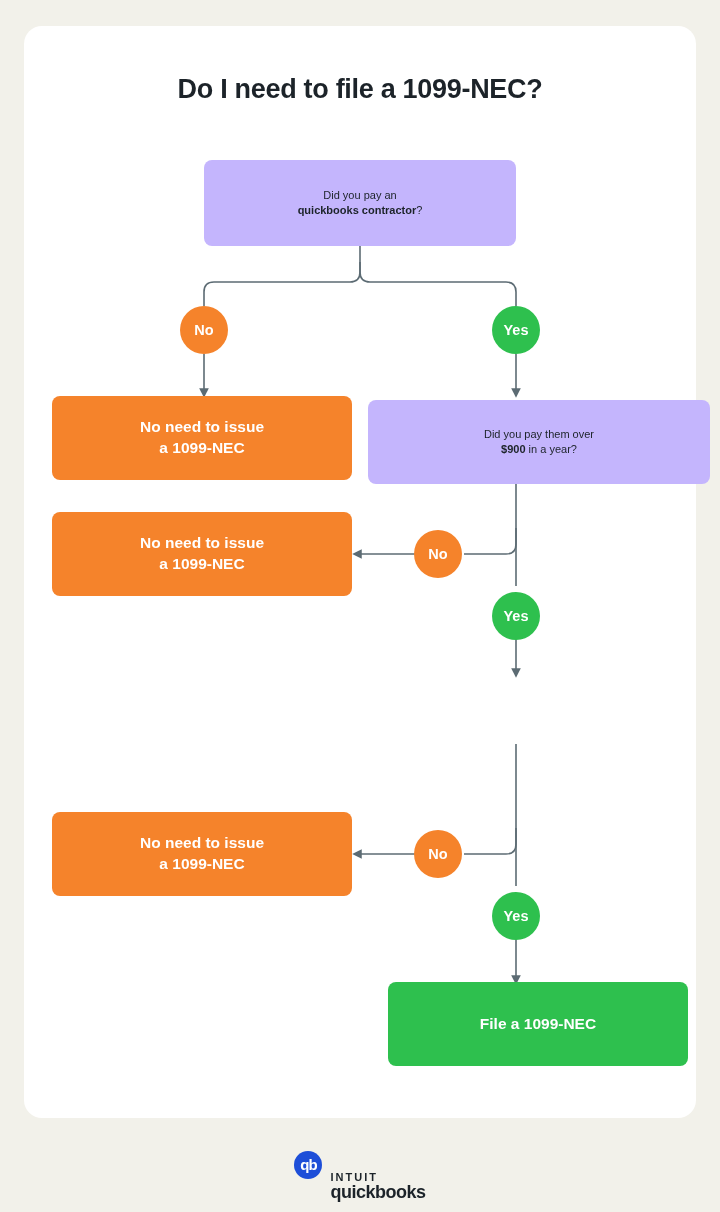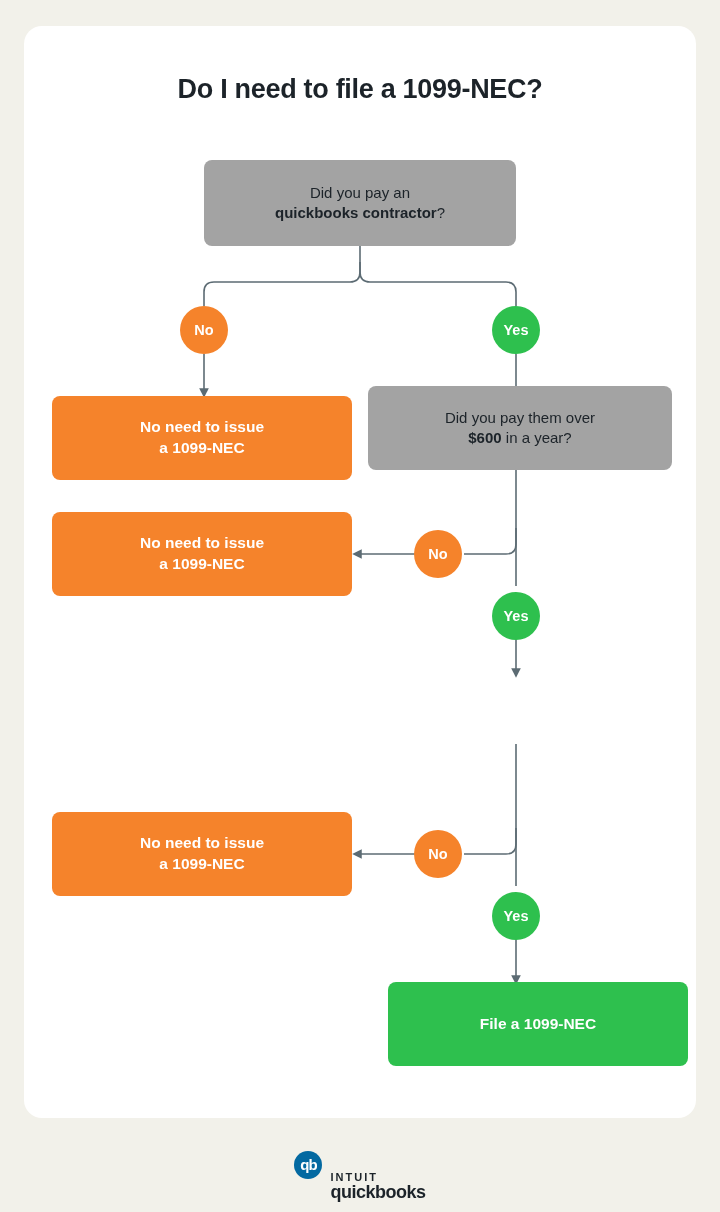--- a/index.html
+++ b/index.html
@@ -52,23 +52,23 @@
     position: absolute;
     box-sizing: border-box;
     display: flex;
     align-items: center;
     justify-content: center;
     text-align: center;
     border-radius: 8px;
     line-height: 1.35;
   }
   .question {
-    background: #a3a3a3;
-    color: #1c2329;
-    font-size: 15px;
+    background: #c4b5fd;
+    color: #1c2329;
+    font-size: 11px;
     padding: 17px 14px;
   }
   .question b { font-weight: bold; }
   .result-orange {
     background: #f5832b;
     color: #ffffff;
     font-size: 15.5px;
     font-weight: bold;
   }
   .result-green {
@@ -99,21 +99,21 @@
     width: 720px;
     display: flex;
     align-items: center;
     justify-content: center;
     gap: 8px;
   }
   .logo-mark {
     width: 28px;
     height: 28px;
     border-radius: 50%;
-    background: #0369a1;
+    background: #1d4ed8;
     color: #ffffff;
     font-size: 15px;
     font-weight: bold;
     display: flex;
     align-items: center;
     justify-content: center;
     letter-spacing: -1px;
   }
   .logo-text {
     display: flex;
@@ -195,24 +195,24 @@
       <span>Yes</span>
     </div>
 
     <div class="node result-orange" style="left:28px; top:370px; width:300px; height:84px;">
       <div>
         <span>No need to issue</span><br>
         <span>a 1099-NEC</span>
       </div>
     </div>
 
-    <div class="node question" style="left:344px; top:360px; width:304px; height:84px;">
+    <div class="node question" style="left:344px; top:374px; width:342px; height:84px;">
       <div>
         <span>Did you pay them over</span><br>
-        <b>$600</b><span> in a year?</span>
+        <b>$900</b><span> in a year?</span>
       </div>
     </div>
 
     <div class="node result-orange" style="left:28px; top:486px; width:300px; height:84px;">
       <div>
         <span>No need to issue</span><br>
         <span>a 1099-NEC</span>
       </div>
     </div>
 

